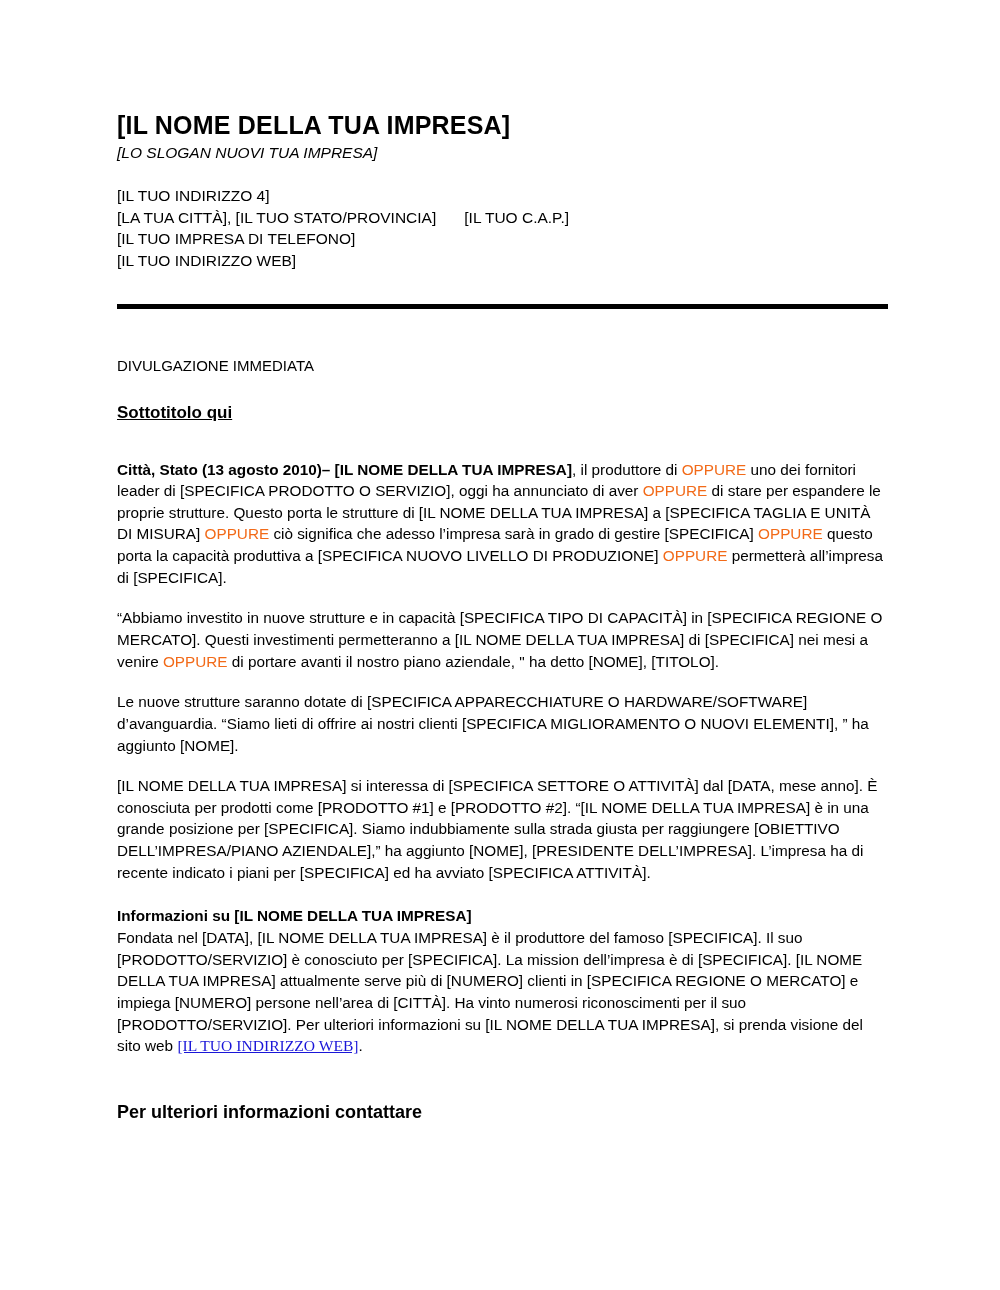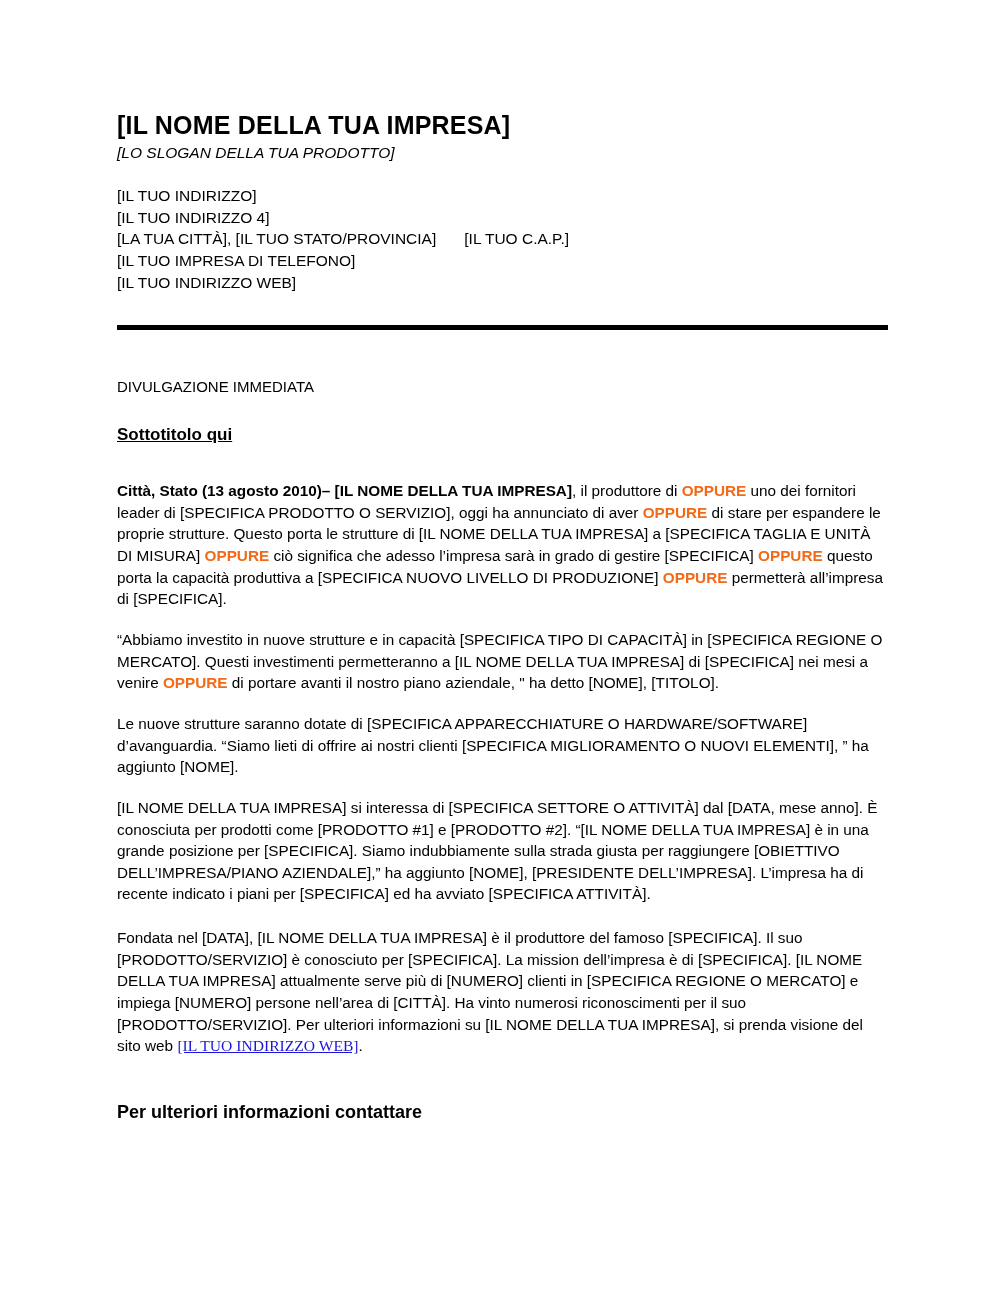--- a/index.html
+++ b/index.html
@@ -96,21 +96,21 @@
     font-size: 15.3px;
     line-height: 1.415;
     text-align: left;
   }
   p.body-par:last-child {
     margin-bottom: 0;
   }
   .b { font-weight: bold; }
   .alt {
     color: #F26A18;
-    font-weight: bold;
+    font-weight: normal;
   }
   .weblink {
     font-family: "Liberation Serif", serif;
     color: #1a16d8;
     text-decoration: underline;
     font-size: 15.6px;
   }
   .about-block { margin-top: 22px; }
   .about-heading {
     font-weight: bold;
@@ -131,24 +131,23 @@
 </style>
 </head>
 <body>
 
 <div class="page">
   <div class="content">
 
     <div class="letterhead">
       <div class="company-name">[IL NOME DELLA TUA IMPRESA]</div>
 
-      <div class="company-slogan">[LO SLOGAN DELLA TUA PRODOTTO]</div>
+      <div class="company-slogan">[LO SLOGAN NUOVI TUA IMPRESA]</div>
 
       <div class="address-block">
-        <div class="address-line">[IL TUO INDIRIZZO]</div>
         <div class="address-line">[IL TUO INDIRIZZO 4]</div>
         <div class="address-line"><span>[LA TUA CITTÀ], [IL TUO STATO/PROVINCIA]</span><span class="addr-gap"></span><span>[IL TUO C.A.P.]</span></div>
         <div class="address-line">[IL TUO IMPRESA DI TELEFONO]</div>
         <div class="address-line">[IL TUO INDIRIZZO WEB]</div>
       </div>
     </div>
 
     <div class="divider"></div>
 
     <div class="release-label">DIVULGAZIONE IMMEDIATA</div>
@@ -160,20 +159,21 @@
 
       <p class="body-par"><span class="b">Città, Stato (13 agosto 2010)– [IL NOME DELLA TUA IMPRESA]</span><span>, il produttore di </span><span class="alt">OPPURE</span><span> uno dei fornitori leader di [SPECIFICA PRODOTTO O SERVIZIO], oggi ha annunciato di aver </span><span class="alt">OPPURE</span><span> di stare per espandere le proprie strutture. Questo porta le strutture di [IL NOME DELLA TUA IMPRESA] a [SPECIFICA TAGLIA E UNITÀ DI MISURA] </span><span class="alt">OPPURE</span><span> ciò significa che adesso l’impresa sarà in grado di gestire [SPECIFICA] </span><span class="alt">OPPURE</span><span> questo porta la capacità produttiva a [SPECIFICA NUOVO LIVELLO DI PRODUZIONE] </span><span class="alt">OPPURE</span><span> permetterà all’impresa di [SPECIFICA].</span></p>
 
       <p class="body-par"><span>“Abbiamo investito in nuove strutture e in capacità [SPECIFICA TIPO DI CAPACITÀ] in [SPECIFICA REGIONE O MERCATO]. Questi investimenti permetteranno a [IL NOME DELLA TUA IMPRESA] di [SPECIFICA] nei mesi a venire </span><span class="alt">OPPURE</span><span> di portare avanti il nostro piano aziendale, " ha detto [NOME], [TITOLO].</span></p>
 
       <p class="body-par">Le nuove strutture saranno dotate di [SPECIFICA APPARECCHIATURE O HARDWARE/SOFTWARE] d’avanguardia.  “Siamo lieti di offrire ai nostri clienti [SPECIFICA MIGLIORAMENTO O NUOVI ELEMENTI], ” ha aggiunto [NOME].</p>
 
       <p class="body-par">[IL NOME DELLA TUA IMPRESA] si interessa di [SPECIFICA SETTORE O ATTIVITÀ] dal [DATA, mese anno]. È conosciuta per prodotti come [PRODOTTO #1] e [PRODOTTO #2]. “[IL NOME DELLA TUA IMPRESA] è in una grande posizione per [SPECIFICA]. Siamo indubbiamente sulla strada giusta per raggiungere [OBIETTIVO DELL’IMPRESA/PIANO AZIENDALE],” ha aggiunto [NOME], [PRESIDENTE DELL’IMPRESA]. L’impresa ha di recente indicato i piani per [SPECIFICA] ed ha avviato [SPECIFICA ATTIVITÀ].</p>
 
       <div class="about-block">
+        <div class="about-heading">Informazioni su [IL NOME DELLA TUA IMPRESA]</div>
         <p class="about-body"><span>Fondata nel [DATA], [IL NOME DELLA TUA IMPRESA] è il produttore del famoso [SPECIFICA]. Il suo [PRODOTTO/SERVIZIO] è conosciuto per [SPECIFICA]. La mission dell’impresa è di [SPECIFICA]. [IL NOME DELLA TUA IMPRESA] attualmente serve più di [NUMERO] clienti in [SPECIFICA REGIONE O MERCATO] e impiega [NUMERO] persone nell’area di [CITTÀ]. Ha vinto numerosi riconoscimenti per il suo [PRODOTTO/SERVIZIO]. Per ulteriori informazioni su [IL NOME DELLA TUA IMPRESA], si prenda visione del sito web </span><span class="weblink">[IL TUO INDIRIZZO WEB]</span><span>.</span></p>
       </div>
 
       <p class="contact-line">Per ulteriori informazioni contattare</p>
 
     </div>
   </div>
 </div>
 
 </body></html>

